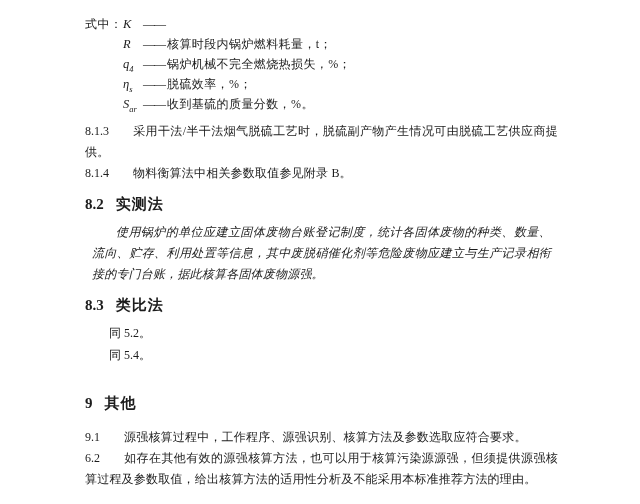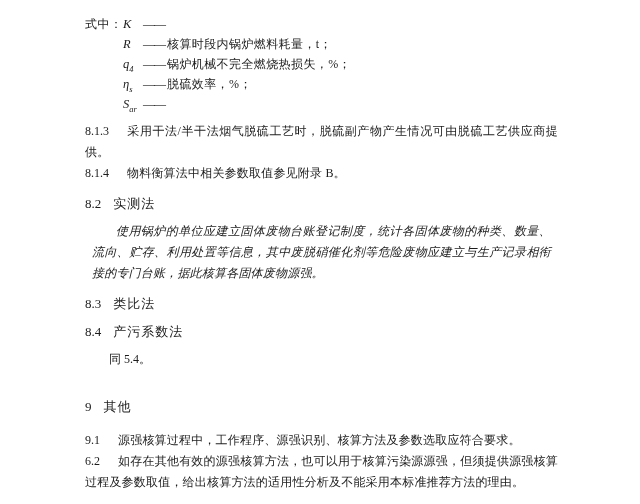--- a/index.html
+++ b/index.html
@@ -59,28 +59,28 @@
     letter-spacing: 0.4px;
   }
   
   .clause {
     margin: 0;
     line-height: 21px;
     text-align: justify;
     letter-spacing: 0.2px;
   }
   .c-num {
-    margin-right: 18px;
+    margin-right: 24px;
     letter-spacing: 0;
   }
   
   .clause-heading {
     margin: 11px 0 9px 0;
-    font-size: 13px;
-    font-weight: normal;
+    font-size: 15px;
+    font-weight: bold;
     line-height: 17px;
   }
   .clause-heading .h-num {
     margin-right: 12px;
     font-family: "Liberation Serif", "DejaVu Serif", serif;
   }
   .clause-heading .h-title {
     font-family: "Liberation Sans", "DejaVu Sans", sans-serif;
     letter-spacing: 1px;
   }
@@ -129,20 +129,21 @@
       <div class="def-row">
         <span class="def-prefix"></span>
         <span class="def-term"><span>η</span><sub>s</sub></span>
         <span class="def-dash">——</span>
         <span class="def-desc">脱硫效率，%；</span>
       </div>
       <div class="def-row">
         <span class="def-prefix"></span>
         <span class="def-term"><span>S</span><sub>ar</sub></span>
         <span class="def-dash">——</span>
+        <span class="def-desc">收到基硫的质量分数，%。</span>
       </div>
     </div>
 
     <p class="clause">
       <span class="c-num">8.1.3</span><span>采用干法/半干法烟气脱硫工艺时，脱硫副产物产生情况可由脱硫工艺供应商提供。</span>
     </p>
 
     <p class="clause">
       <span class="c-num">8.1.4</span><span>物料衡算法中相关参数取值参见附录 B。</span>
     </p>
@@ -150,24 +151,22 @@
     <div class="clause-heading">
       <span class="h-num">8.2</span><span class="h-title">实测法</span>
     </div>
 
     <p class="body-para">使用锅炉的单位应建立固体废物台账登记制度，统计各固体废物的种类、数量、流向、贮存、利用处置等信息，其中废脱硝催化剂等危险废物应建立与生产记录相衔接的专门台账，据此核算各固体废物源强。</p>
 
     <div class="clause-heading">
       <span class="h-num">8.3</span><span class="h-title">类比法</span>
     </div>
 
+    <p class="same-as">同 5.2。</p>
 
-    <div class="clause-heading">
-      <span class="h-num">8.4</span><span class="h-title">产污系数法</span>
-    </div>
 
     <p class="same-as">同 5.4。</p>
 
     <div class="clause-heading chapter-heading">
       <span class="h-num">9</span><span class="h-title">其他</span>
     </div>
 
     <p class="clause">
       <span class="c-num">9.1</span><span>源强核算过程中，工作程序、源强识别、核算方法及参数选取应符合要求。</span>
     </p>

